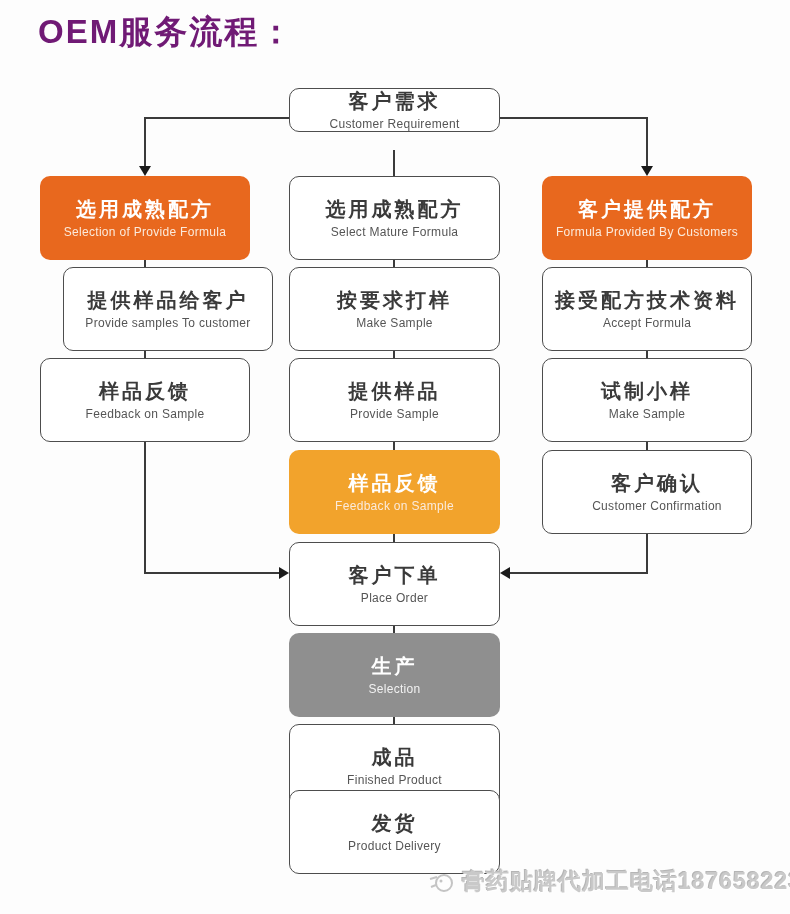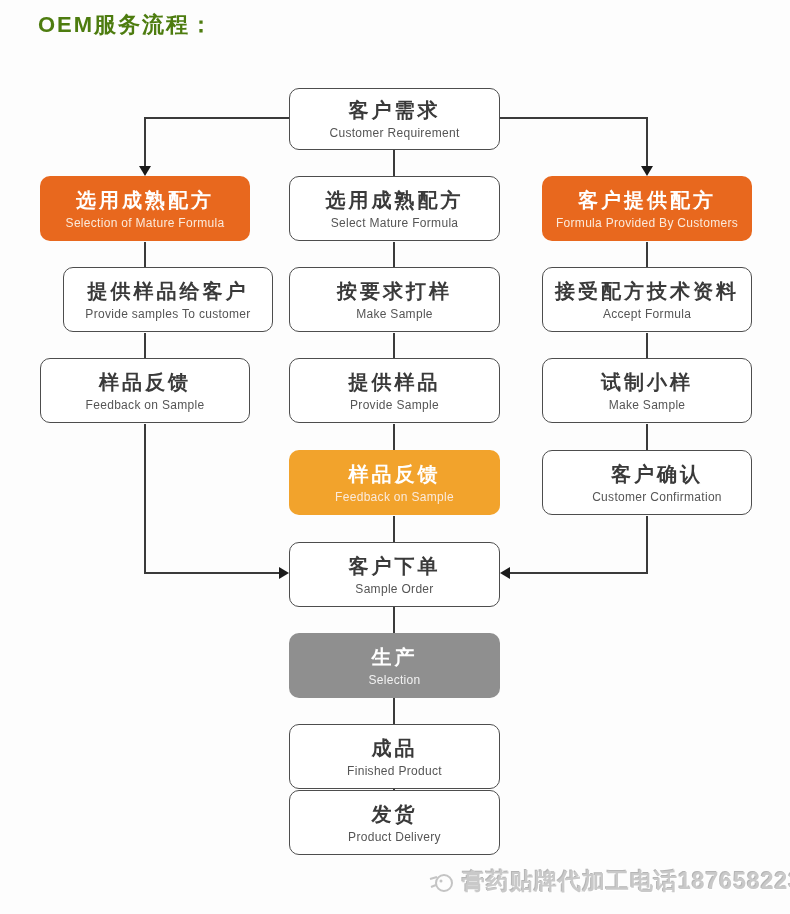--- a/index.html
+++ b/index.html
@@ -1,25 +1,25 @@
 <!DOCTYPE html>
 <html><head>
 <meta charset="utf-8">
 <style>
   html,body{margin:0;padding:0;background:#ffffff;}
   #stage{
     position:relative;width:790px;height:914px;background:#fdfdfd;overflow:hidden;
     font-family:"Liberation Sans","DejaVu Sans",sans-serif;
   }
   #title{
-    position:absolute;left:38px;top:10px;font-size:22px;font-weight:800;
-    color:#4d7c0f;letter-spacing:2px;
+    position:absolute;left:38px;top:10px;font-size:33px;font-weight:800;
+    color:#701a75;letter-spacing:2px;
   }
   .box{
-    position:absolute;height:65px;border-radius:10px;
+    position:absolute;height:84px;border-radius:10px;
     display:flex;flex-direction:column;align-items:center;justify-content:center;
     text-align:center;box-sizing:border-box;
   }
   .col-l{left:40px;width:210px;}
   .col-m{left:289px;width:211px;}
   .col-r{left:542px;width:210px;}
   .white{background:#ffffff;border:1px solid #4d4d4d;}
   .white .zh{color:#3a3a3a;}
   .white .en{color:#555555;}
   .orange-dark{background:#E8681E;}
@@ -75,28 +75,28 @@
   <div class="arrow arrow-right" style="left:279px;top:567px;"></div>
 
   <div class="line" style="left:646px;top:242px;width:2px;height:25px;"></div>
   <div class="line" style="left:646px;top:333px;width:2px;height:25px;"></div>
   <div class="line" style="left:646px;top:424px;width:2px;height:26px;"></div>
 
   <div class="line" style="left:646px;top:516px;width:2px;height:58px;"></div>
   <div class="line" style="left:510px;top:572px;width:138px;height:2px;"></div>
   <div class="arrow arrow-left" style="left:500px;top:567px;"></div>
 
-  <div class="box white col-m" style="top:88px;height:62px;">
+  <div class="box white col-m" style="top:88px;height:44px;">
     <div class="zh">客户需求</div>
     <div class="en">Customer Requirement</div>
   </div>
 
   <div class="box orange-dark col-l" style="top:176px;">
     <div class="zh">选用成熟配方</div>
-    <div class="en">Selection of Mature Formula</div>
+    <div class="en">Selection of Provide Formula</div>
   </div>
   <div class="box white col-m" style="top:176px;">
     <div class="zh">选用成熟配方</div>
     <div class="en">Select Mature Formula</div>
   </div>
   <div class="box orange-dark col-r" style="top:176px;">
     <div class="zh">客户提供配方</div>
     <div class="en">Formula  Provided By Customers</div>
   </div>
 
@@ -130,21 +130,21 @@
     <div class="zh">样品反馈</div>
     <div class="en">Feedback on Sample</div>
   </div>
   <div class="box white col-r" style="top:450px;padding-left:20px;">
     <div class="zh">客户确认</div>
     <div class="en">Customer Confirmation</div>
   </div>
 
   <div class="box white col-m" style="top:542px;">
     <div class="zh">客户下单</div>
-    <div class="en">Sample Order</div>
+    <div class="en">Place Order</div>
   </div>
 
   <div class="box gray col-m" style="top:633px;">
     <div class="zh">生产</div>
     <div class="en">Selection</div>
   </div>
 
   <div class="box white col-m" style="top:724px;">
     <div class="zh">成品</div>
     <div class="en">Finished Product</div>

